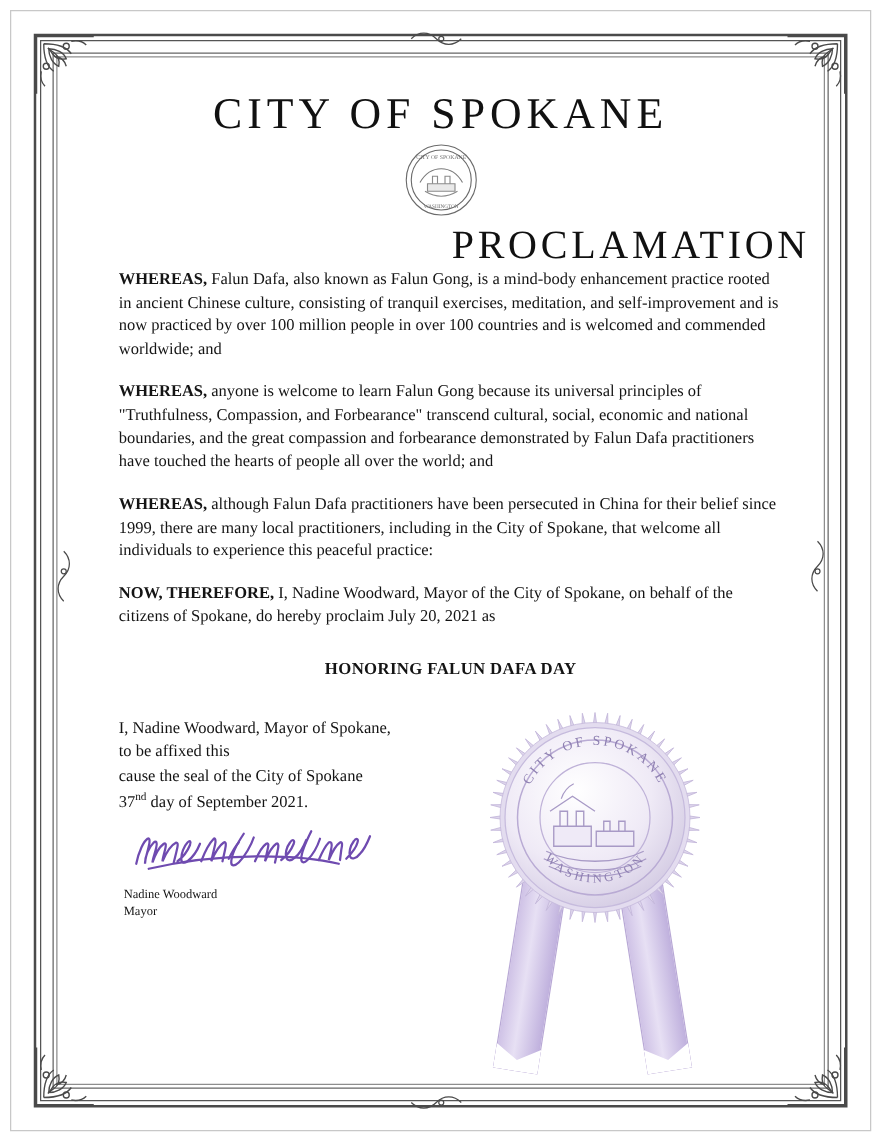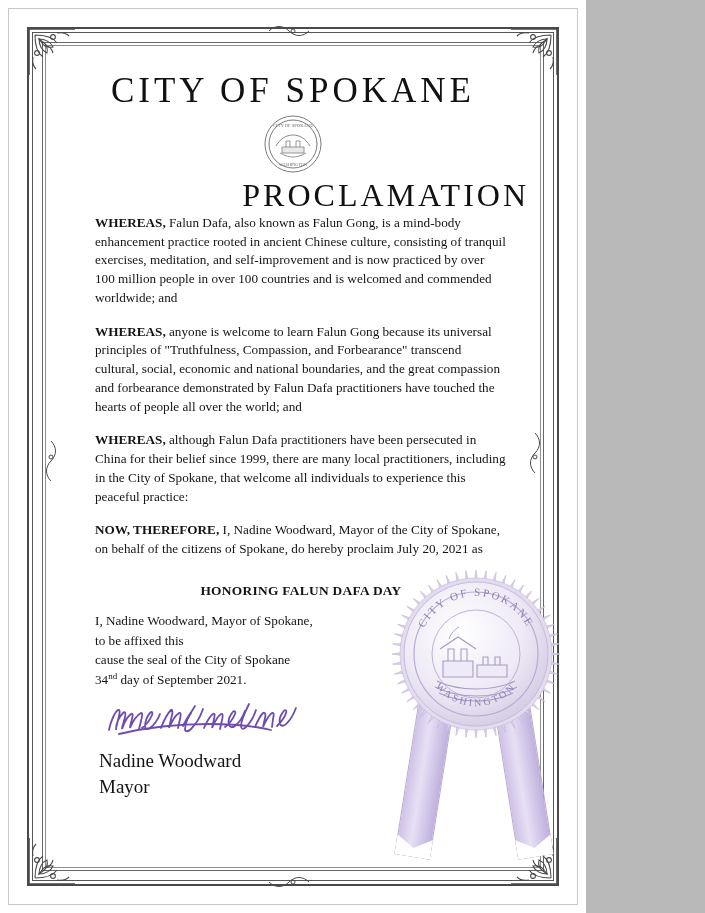--- a/index.html
+++ b/index.html
@@ -10,21 +10,21 @@
   body {
     width: 705px;
     height: 913px;
     font-family: "Liberation Serif", serif;
     overflow: hidden;
   }
 
   
   #page {
     position: relative;
-    width: 586px;
+    width: 705px;
     height: 913px;
     background: #ffffff;
     box-sizing: border-box;
   }
 
   
   #sheet {
     position: absolute;
     left: 8px;
     top: 8px;
@@ -146,21 +146,21 @@
 
   .honor {
     text-align: center;
     font-weight: bold;
     font-size: 13.4px;
     margin: 22px 0 0 0;
     letter-spacing: 0.3px;
   }
 
   .closing {
-    margin-top: 11px;
+    margin-top: 28px;
     padding-left: 38px;
     font-size: 13.2px;
     line-height: 1.5;
     color: #141414;
     font-family: Liberation Serif, serif;
   }
   .closing div { white-space: pre; }
   sup { font-size: 9px; vertical-align: super; }
 
   .sig-block {
@@ -174,21 +174,21 @@
     left: 46px;
     top: 0px;
     width: 210px;
     height: 46px;
     color: #6f4bb0;
   }
   .sig-name {
     position: absolute;
     left: 42px;
     top: 52px;
-    font-size: 19px;
+    font-size: 10px;
     color: #141414;
     line-height: 1.35;
   }
 
   
   #seal-area {
     position: absolute;
     left: 360px;
     top: 560px;
     width: 240px;
@@ -340,21 +340,21 @@
           <span class="lead">NOW, THEREFORE,</span><span> I, Nadine Woodward, Mayor of the City of Spokane, on behalf of the citizens of Spokane, do hereby proclaim July 20, 2021 as</span>
         </p>
 
         <div class="honor">HONORING FALUN DAFA DAY</div>
       </div>
 
       <div class="closing">
         <div>I, Nadine Woodward, Mayor of Spokane,</div>
         <div>to be affixed this</div>
         <div>cause the seal of the City of Spokane</div>
-        <div><span>34</span><sup>nd</sup><span> day of September 2021.</span></div>
+        <div><span>37</span><sup>nd</sup><span> day of September 2021.</span></div>
       </div>
 
       <div class="sig-block">
         <div class="signature">
           <svg viewBox="0 0 210 46" width="210" height="46" fill="none" stroke="currentColor" stroke-width="1.8" stroke-linecap="round">
             <path d="M6 34c2-10 6-18 9-20c2-1 2 2 1 6c-1 5-3 10-3 14c0-6 3-13 7-17c2-2 3 0 2 4c-1 5-3 9-3 12c2-6 5-12 9-15c2-1 2 1 1 5c-1 4-2 7-2 9c3-7 7-13 11-15c2 0 1 4 0 8l-2 8"></path>
             <path d="M39 32c4-3 8-8 10-13c1-3 0-4-2-2c-3 3-5 9-5 13c0 3 2 4 5 2c4-3 8-9 10-14"></path>
             <path d="M58 32c3-8 7-15 10-18c1-1 2 1 1 5l-3 13c3-7 7-13 10-15c2-1 2 2 1 6l-2 9"></path>
             <path d="M80 30c3-6 6-11 8-13"></path>
             <path d="M92 10c-6 9-10 18-10 23c0 3 3 3 6 0c5-5 10-14 12-20"></path>

